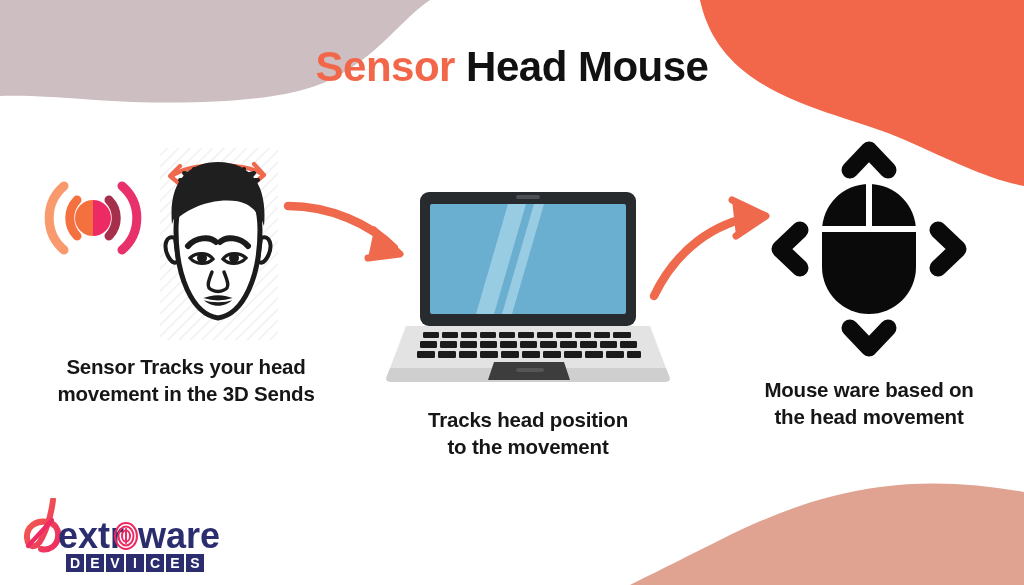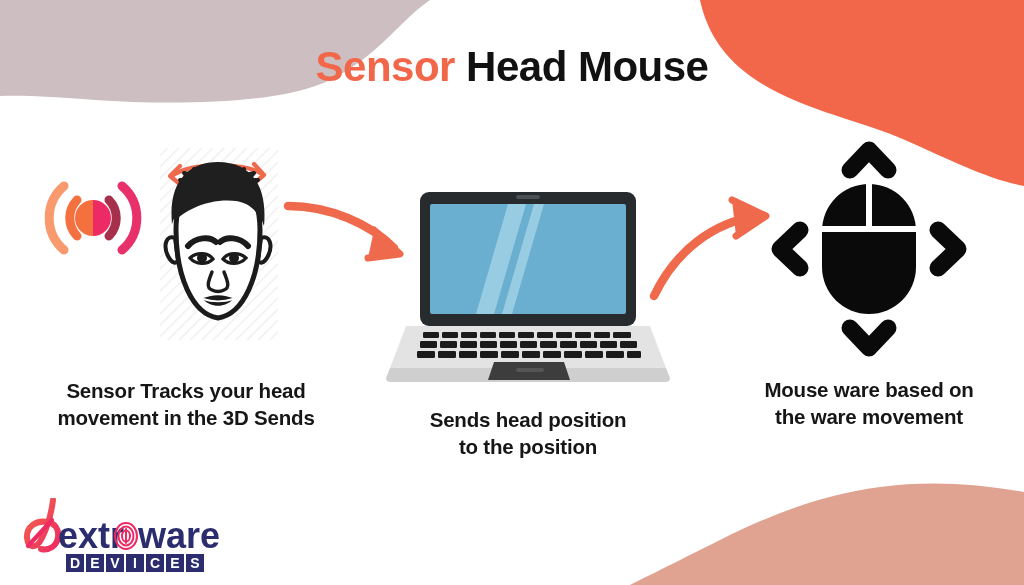--- a/index.html
+++ b/index.html
@@ -56,21 +56,21 @@
     width: 372px;
   }
   #sensor-icon {
     position: absolute; left: 28px; top: 28px;
     width: 130px; height: 100px;
   }
   #head-figure {
     position: absolute; left: 150px; top: 2px;
     width: 136px; height: 206px;
   }
-  #caption-sensor { margin-top: 25px; padding: 0 22px; }
+  #caption-sensor { margin-top: 1px; padding: 0 22px; }
 
   
   #panel-laptop { left: 378px; top: 186px; width: 300px; }
   #laptop-illustration { width: 300px; height: 200px; }
   #caption-laptop { margin-top: 16px; }
 
   
   #panel-mouse { left: 714px; top: 134px; width: 310px; }
   #mouse-illustration { width: 310px; height: 230px; }
   #caption-mouse { margin-top: 8px; padding: 0 8px; }
@@ -224,22 +224,22 @@
             <rect x="228" y="165" width="18" height="7" rx="1.2"></rect>
           <rect x="249" y="165" width="14" height="7" rx="1.2"></rect>
         </g>
       </g>
       <rect x="116" y="176" width="64" height="4" rx="1" fill="#3d3d3d"></rect>
       <path d="M116,176 L186,176 L192,194 L110,194 Z" fill="#3d3d3d"></path>
       <rect x="138" y="182" width="28" height="4" rx="2" fill="#555555"></rect>
     </svg>
 
     <div class="caption" id="caption-laptop">
-      <div>Sends head position</div>
-      <div>to the position</div>
+      <div>Tracks head position</div>
+      <div>to the movement</div>
     </div>
   </div>
 
   <svg id="arrow-2" viewBox="0 0 150 108">
     <path d="M6,100 C28,54 66,26 110,20" fill="none" stroke="#ef6a4c" stroke-width="8.5" stroke-linecap="round"></path>
     <path d="M84,4 L118,20 L88,40" fill="#ef6a4c" stroke="#ef6a4c" stroke-width="7" stroke-linejoin="round" stroke-linecap="round"></path>
   </svg>
 
   <div class="panel" id="panel-mouse">
     <svg id="mouse-illustration" viewBox="0 0 310 230">
@@ -251,21 +251,21 @@
       </g>
       <g>
         <rect x="108" y="50" width="94" height="130" rx="47" fill="#0a0a0a"></rect>
         <rect x="152" y="50" width="6" height="44" fill="#ffffff"></rect>
         <rect x="108" y="92" width="94" height="6" fill="#ffffff"></rect>
       </g>
     </svg>
 
     <div class="caption" id="caption-mouse">
       <div>Mouse ware based on</div>
-      <div>the ware movement</div>
+      <div>the head movement</div>
     </div>
   </div>
 
   <svg id="logo" viewBox="0 0 215 76">
     <defs>
       <linearGradient id="dgrad" x1="0" y1="0" x2="1" y2="1">
         <stop offset="0%" stop-color="#f2694a"></stop>
         <stop offset="100%" stop-color="#ed2a63"></stop>
       </linearGradient>
     </defs>

